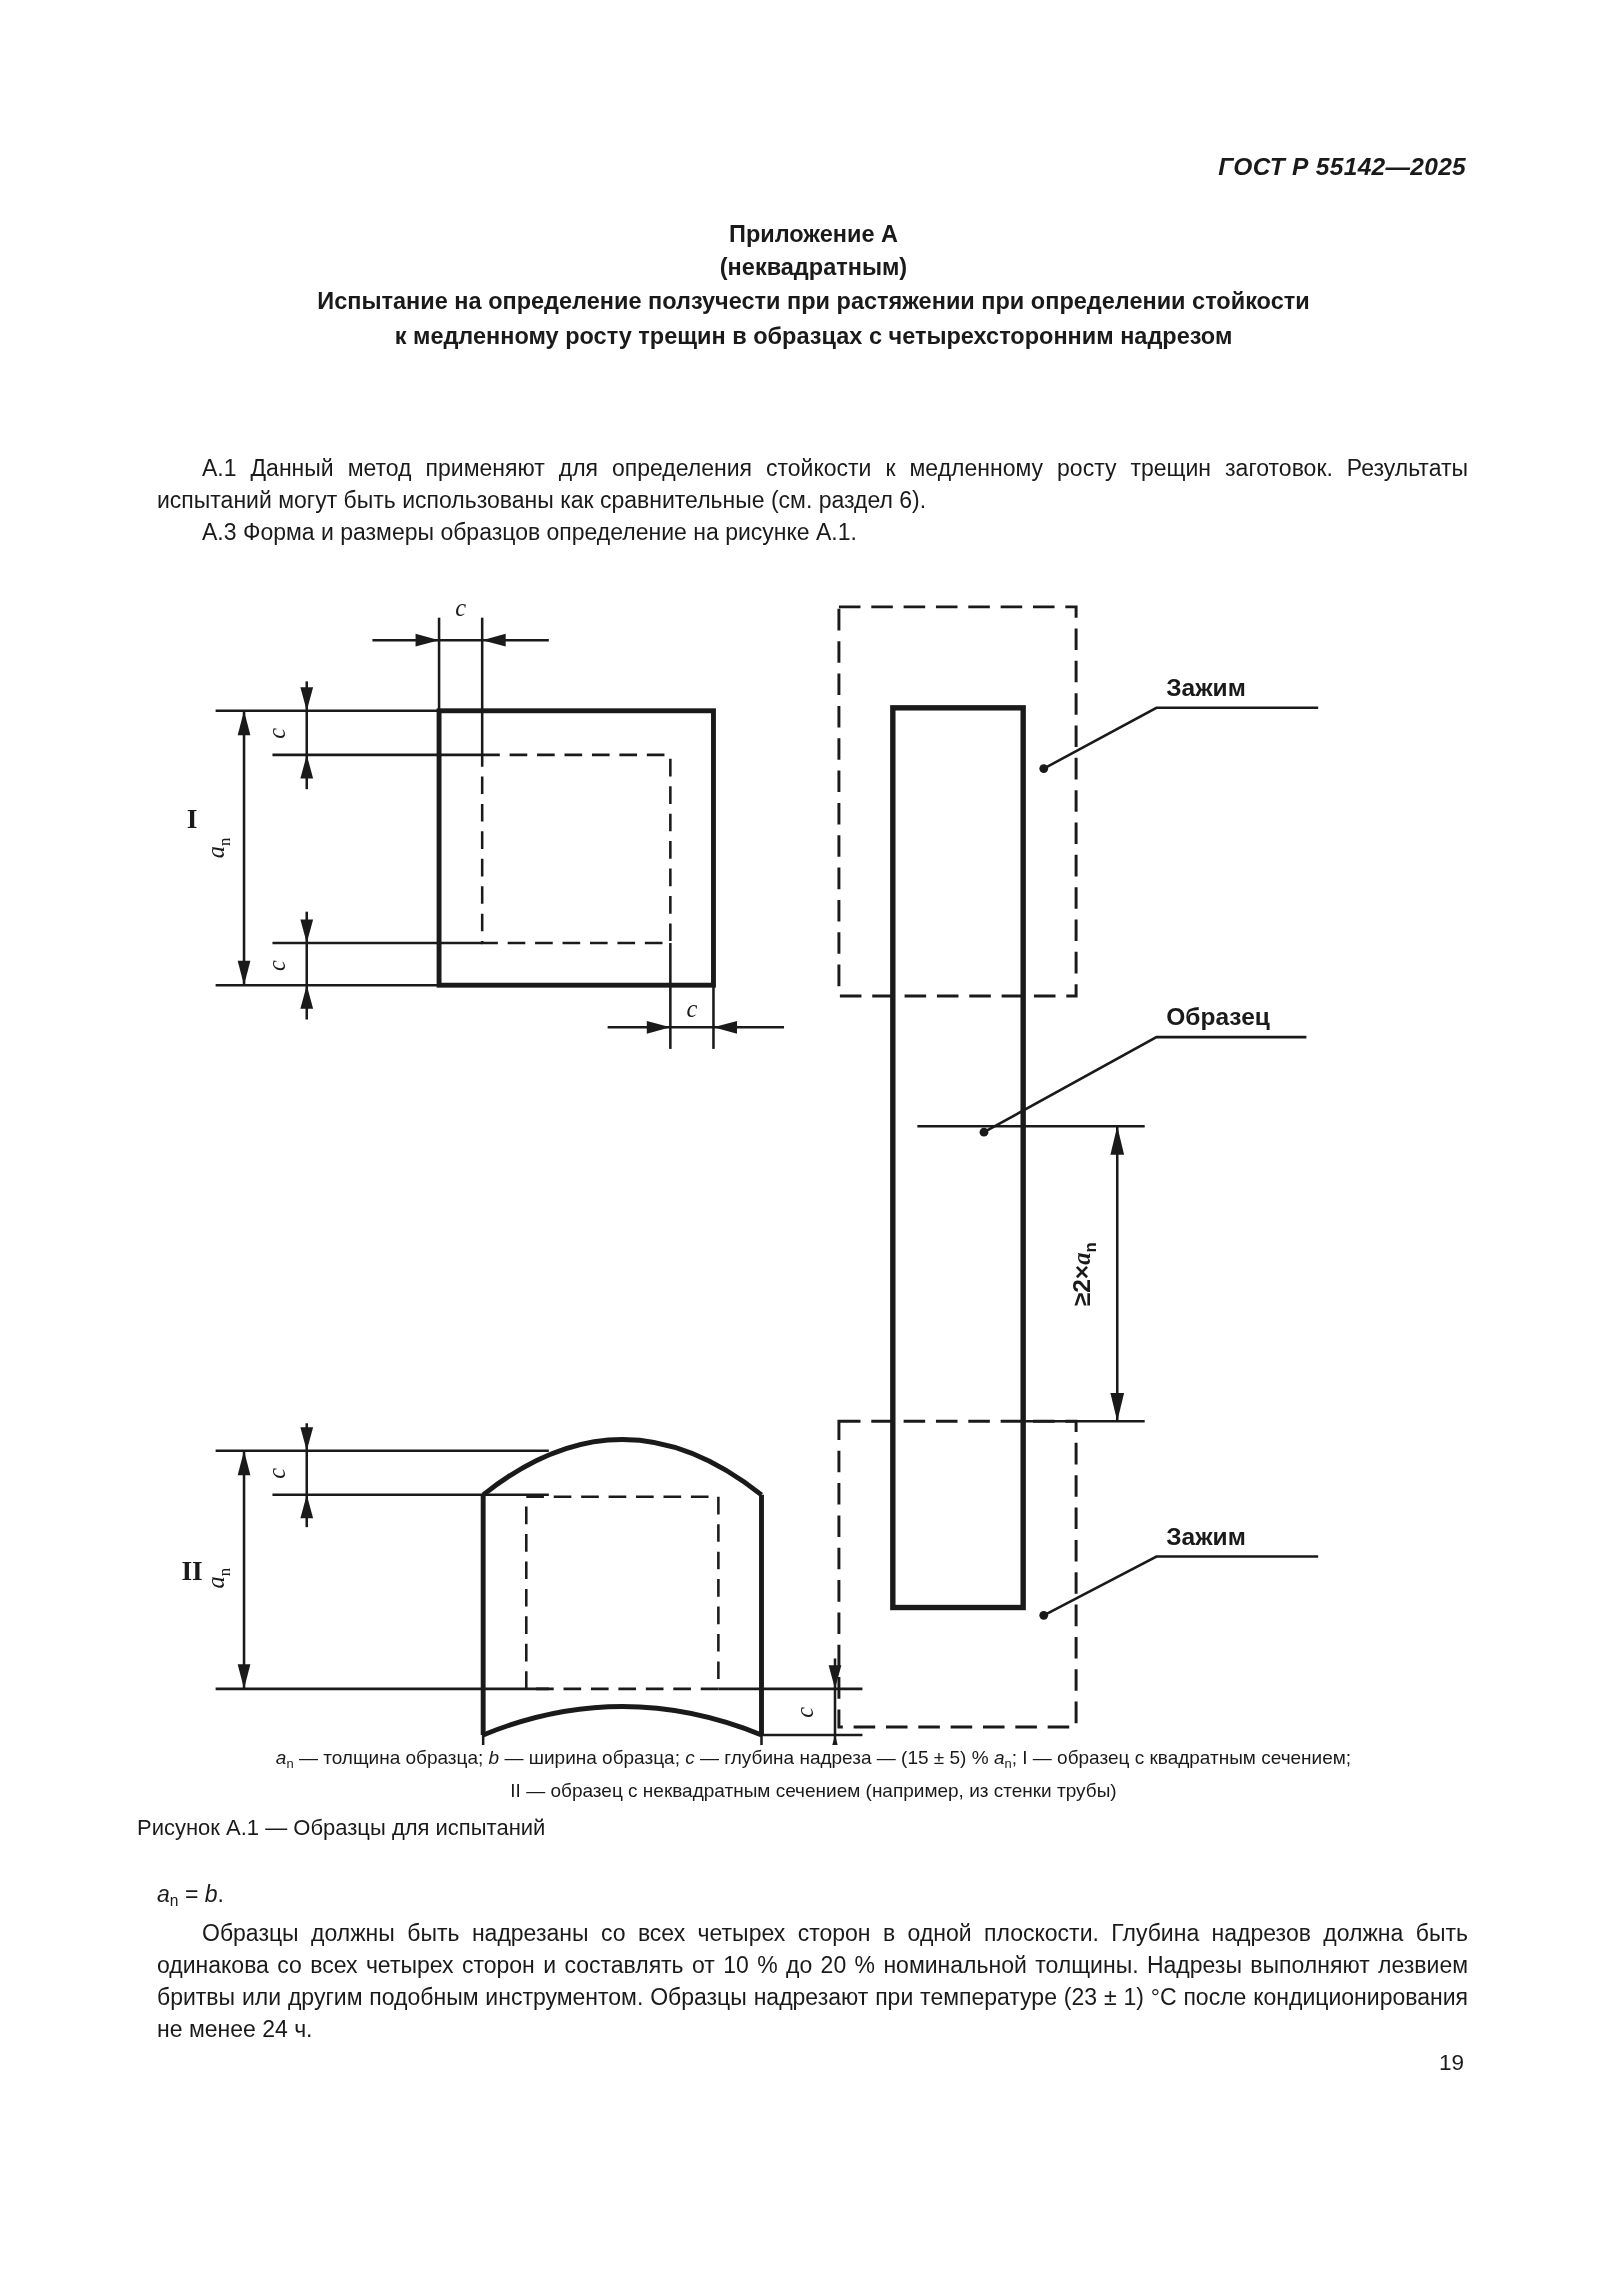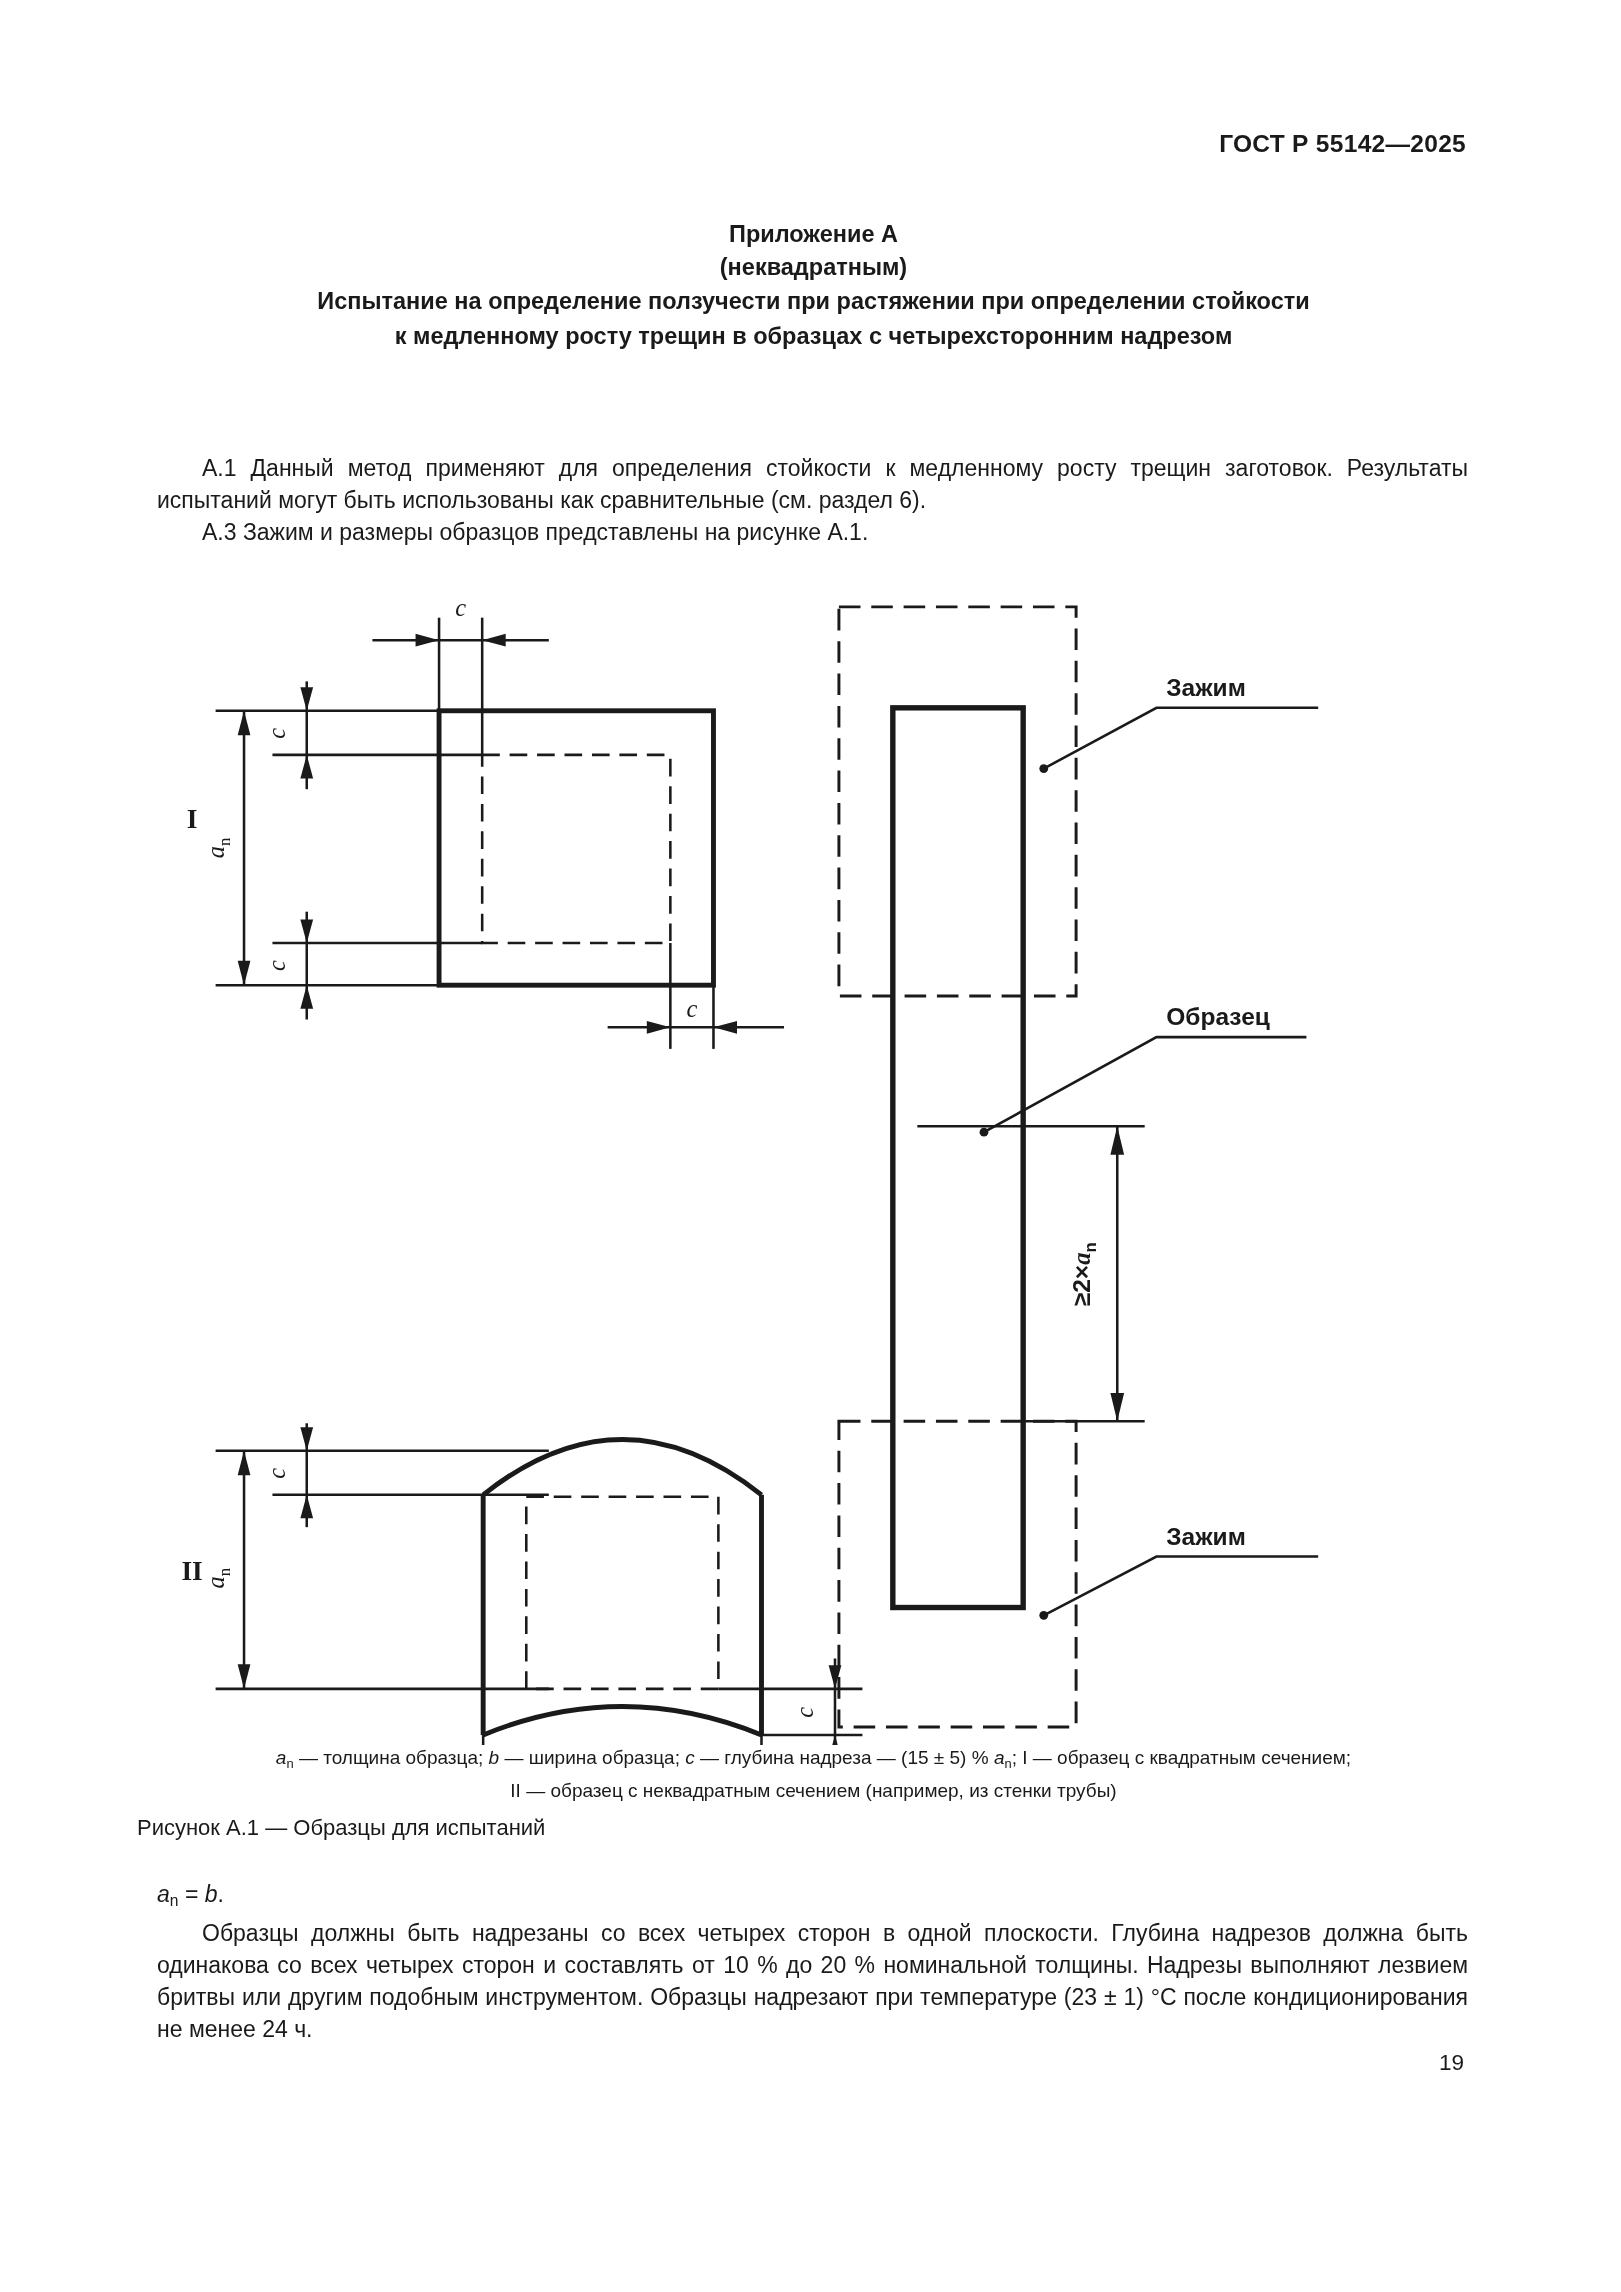--- a/index.html
+++ b/index.html
@@ -15,26 +15,27 @@
     position: relative;
     width: 1621px;
     height: 2293px;
     background: #ffffff;
     overflow: hidden;
   }
 
   
   .doc-header {
     position: absolute;
-    top: 130px;
+    top: 153px;
     right: 155px;
     font-size: 24.5px;
     font-weight: bold;
     letter-spacing: 0.3px;
     white-space: nowrap;
+    font-style: italic;
   }
 
   
   .annex-block {
     position: absolute;
     top: 218px;
     left: 157px;
     width: 1313px;
     text-align: center;
   }
@@ -121,21 +122,21 @@
 
   <div class="annex-block">
     <div class="annex-line">Приложение А</div>
     <div class="annex-line">(неквадратным)</div>
     <div class="annex-title">Испытание на определение ползучести при растяжении при определении стойкости</div>
     <div class="annex-title" style="margin-top:0;">к медленному росту трещин в образцах с четырехсторонним надрезом</div>
   </div>
 
   <div class="body-top">
     <p class="para">А.1  Данный метод применяют для определения стойкости к медленному росту трещин заготовок. Результаты испытаний могут быть использованы как сравнительные (см. раздел 6).</p>
-    <p class="para nojust">А.3  Зажим и размеры образцов представлены на рисунке А.1.</p>
+    <p class="para nojust">А.3  Форма и размеры образцов определение на рисунке А.1.</p>
   </div>
 
   <div class="figure">
     <svg class="fig-svg" width="1621" height="1157" viewBox="0 0 1654 1180" xmlns="http://www.w3.org/2000/svg">
 
       <g fill="none" stroke="#1a1a1a" stroke-linecap="butt">
 
         <rect x="448" y="125" width="280" height="280" stroke-width="5"></rect>
 
         <rect x="492" y="170" width="192" height="192" stroke-width="2.6" stroke-dasharray="18 10"></rect>

